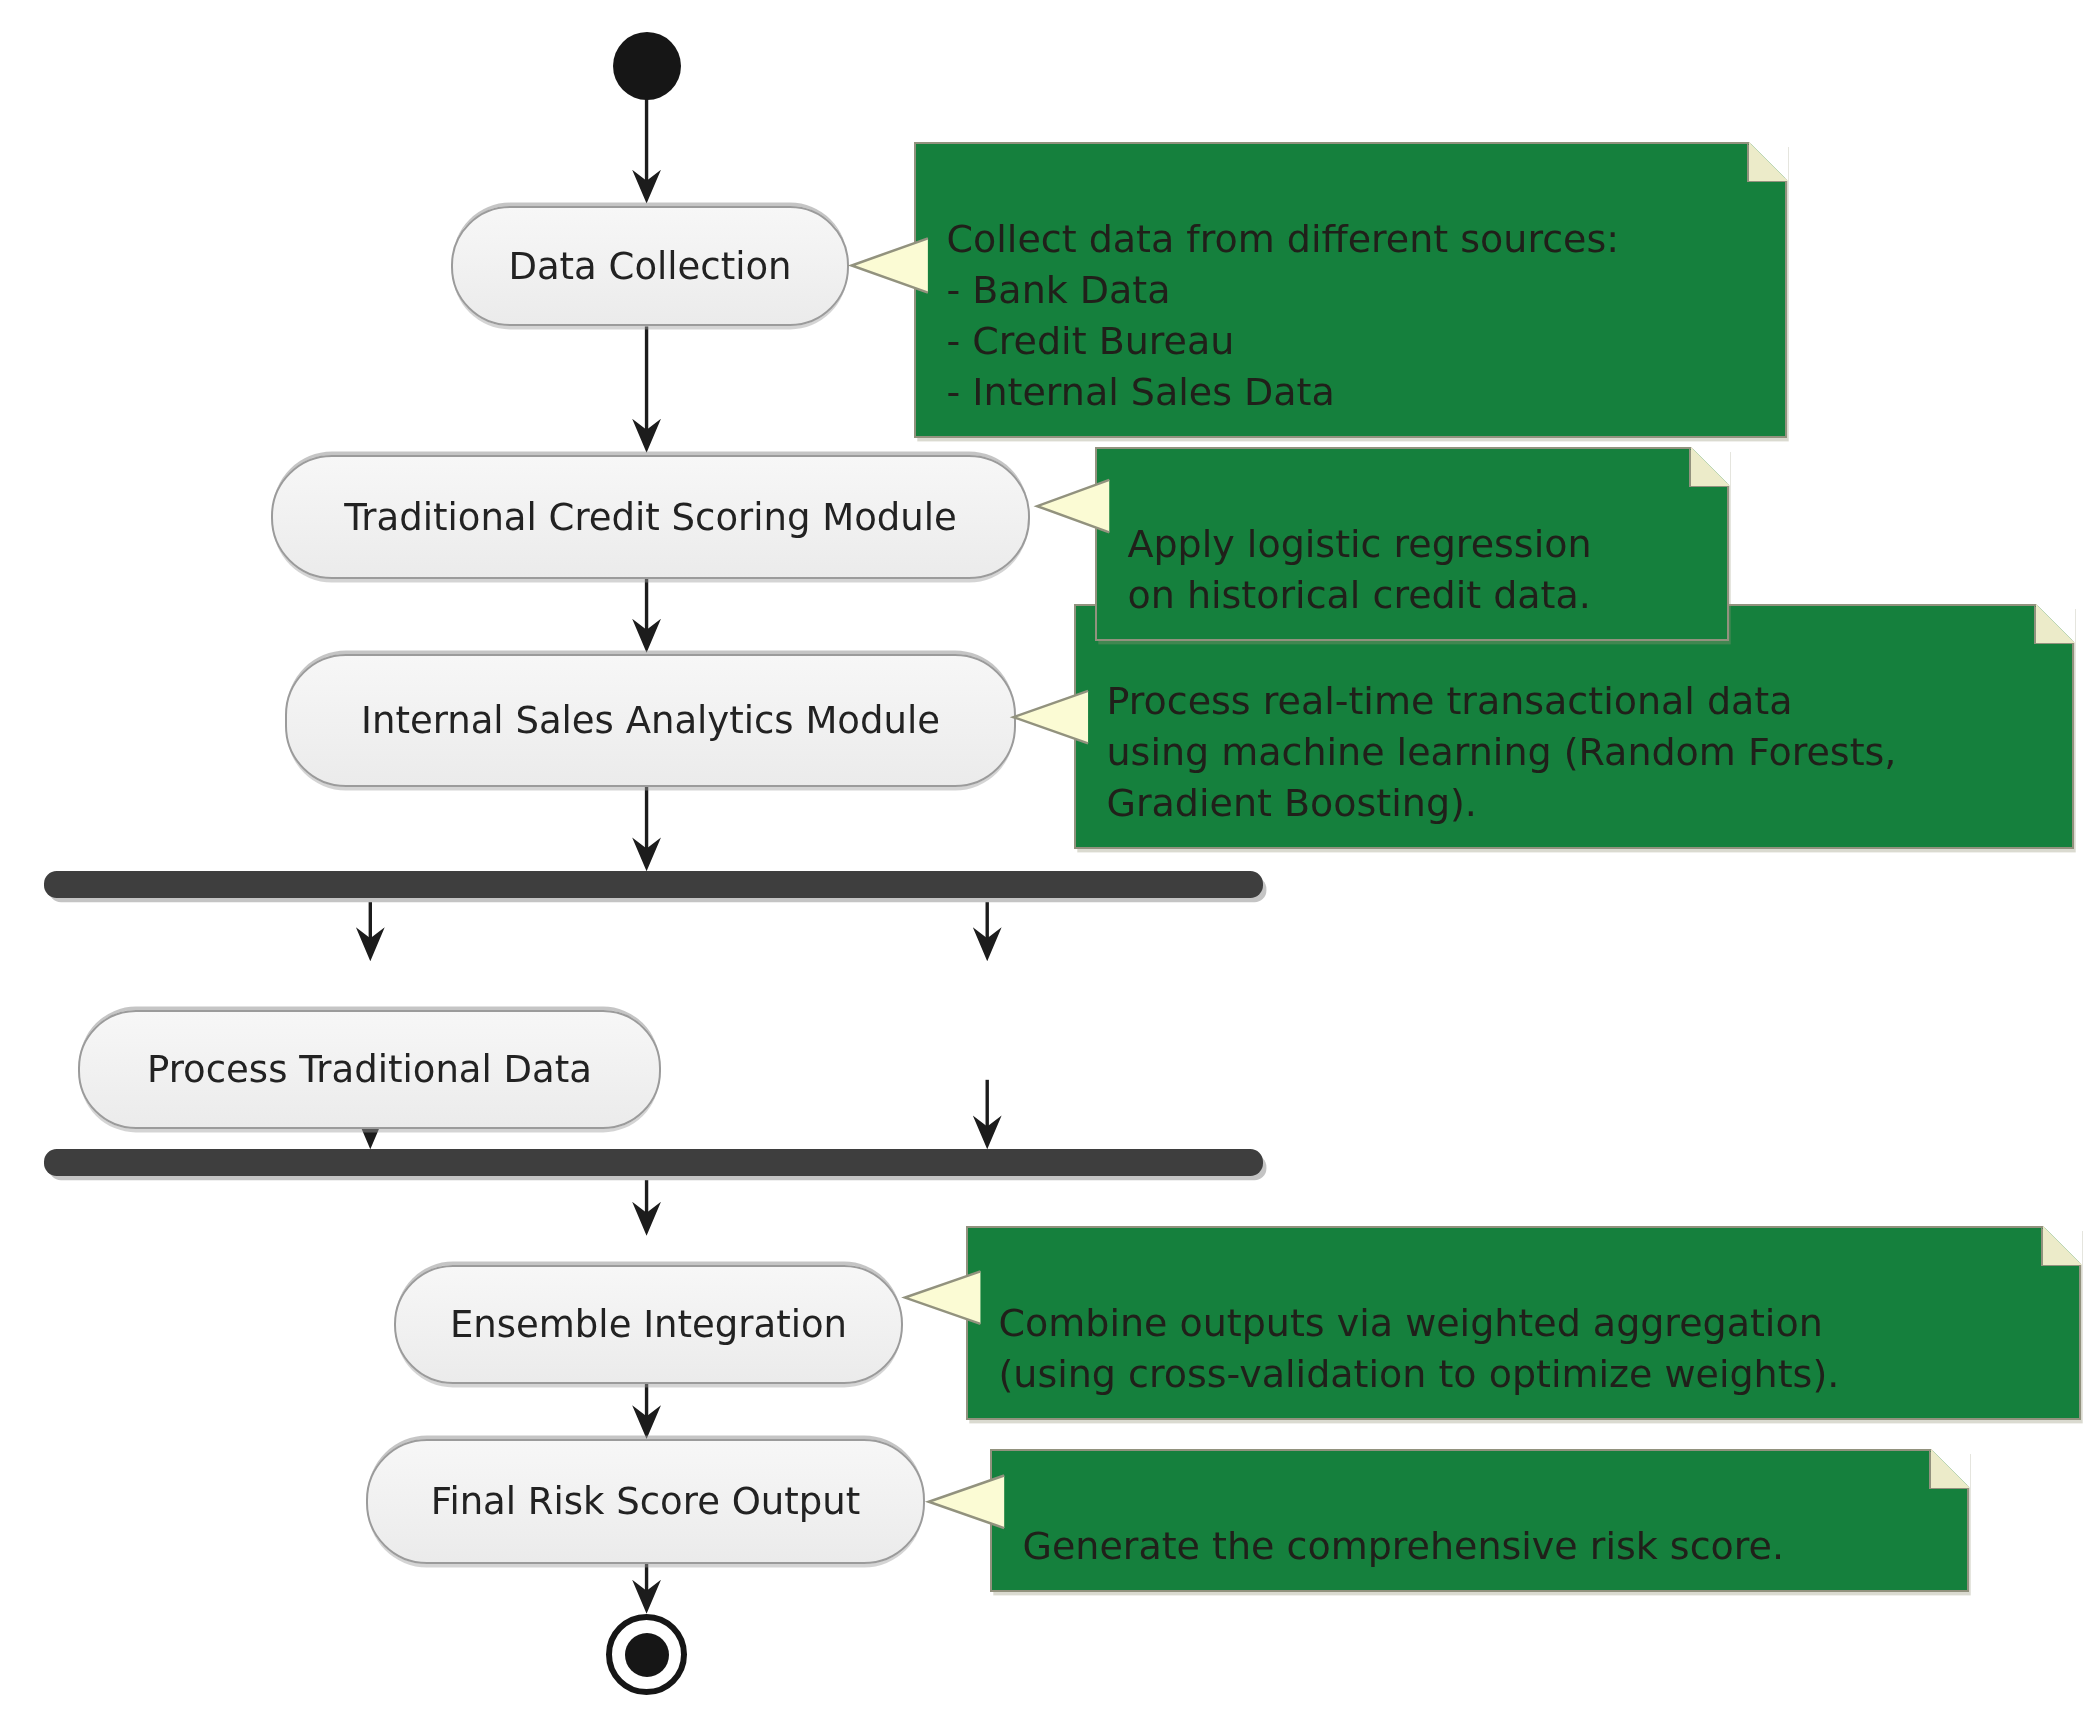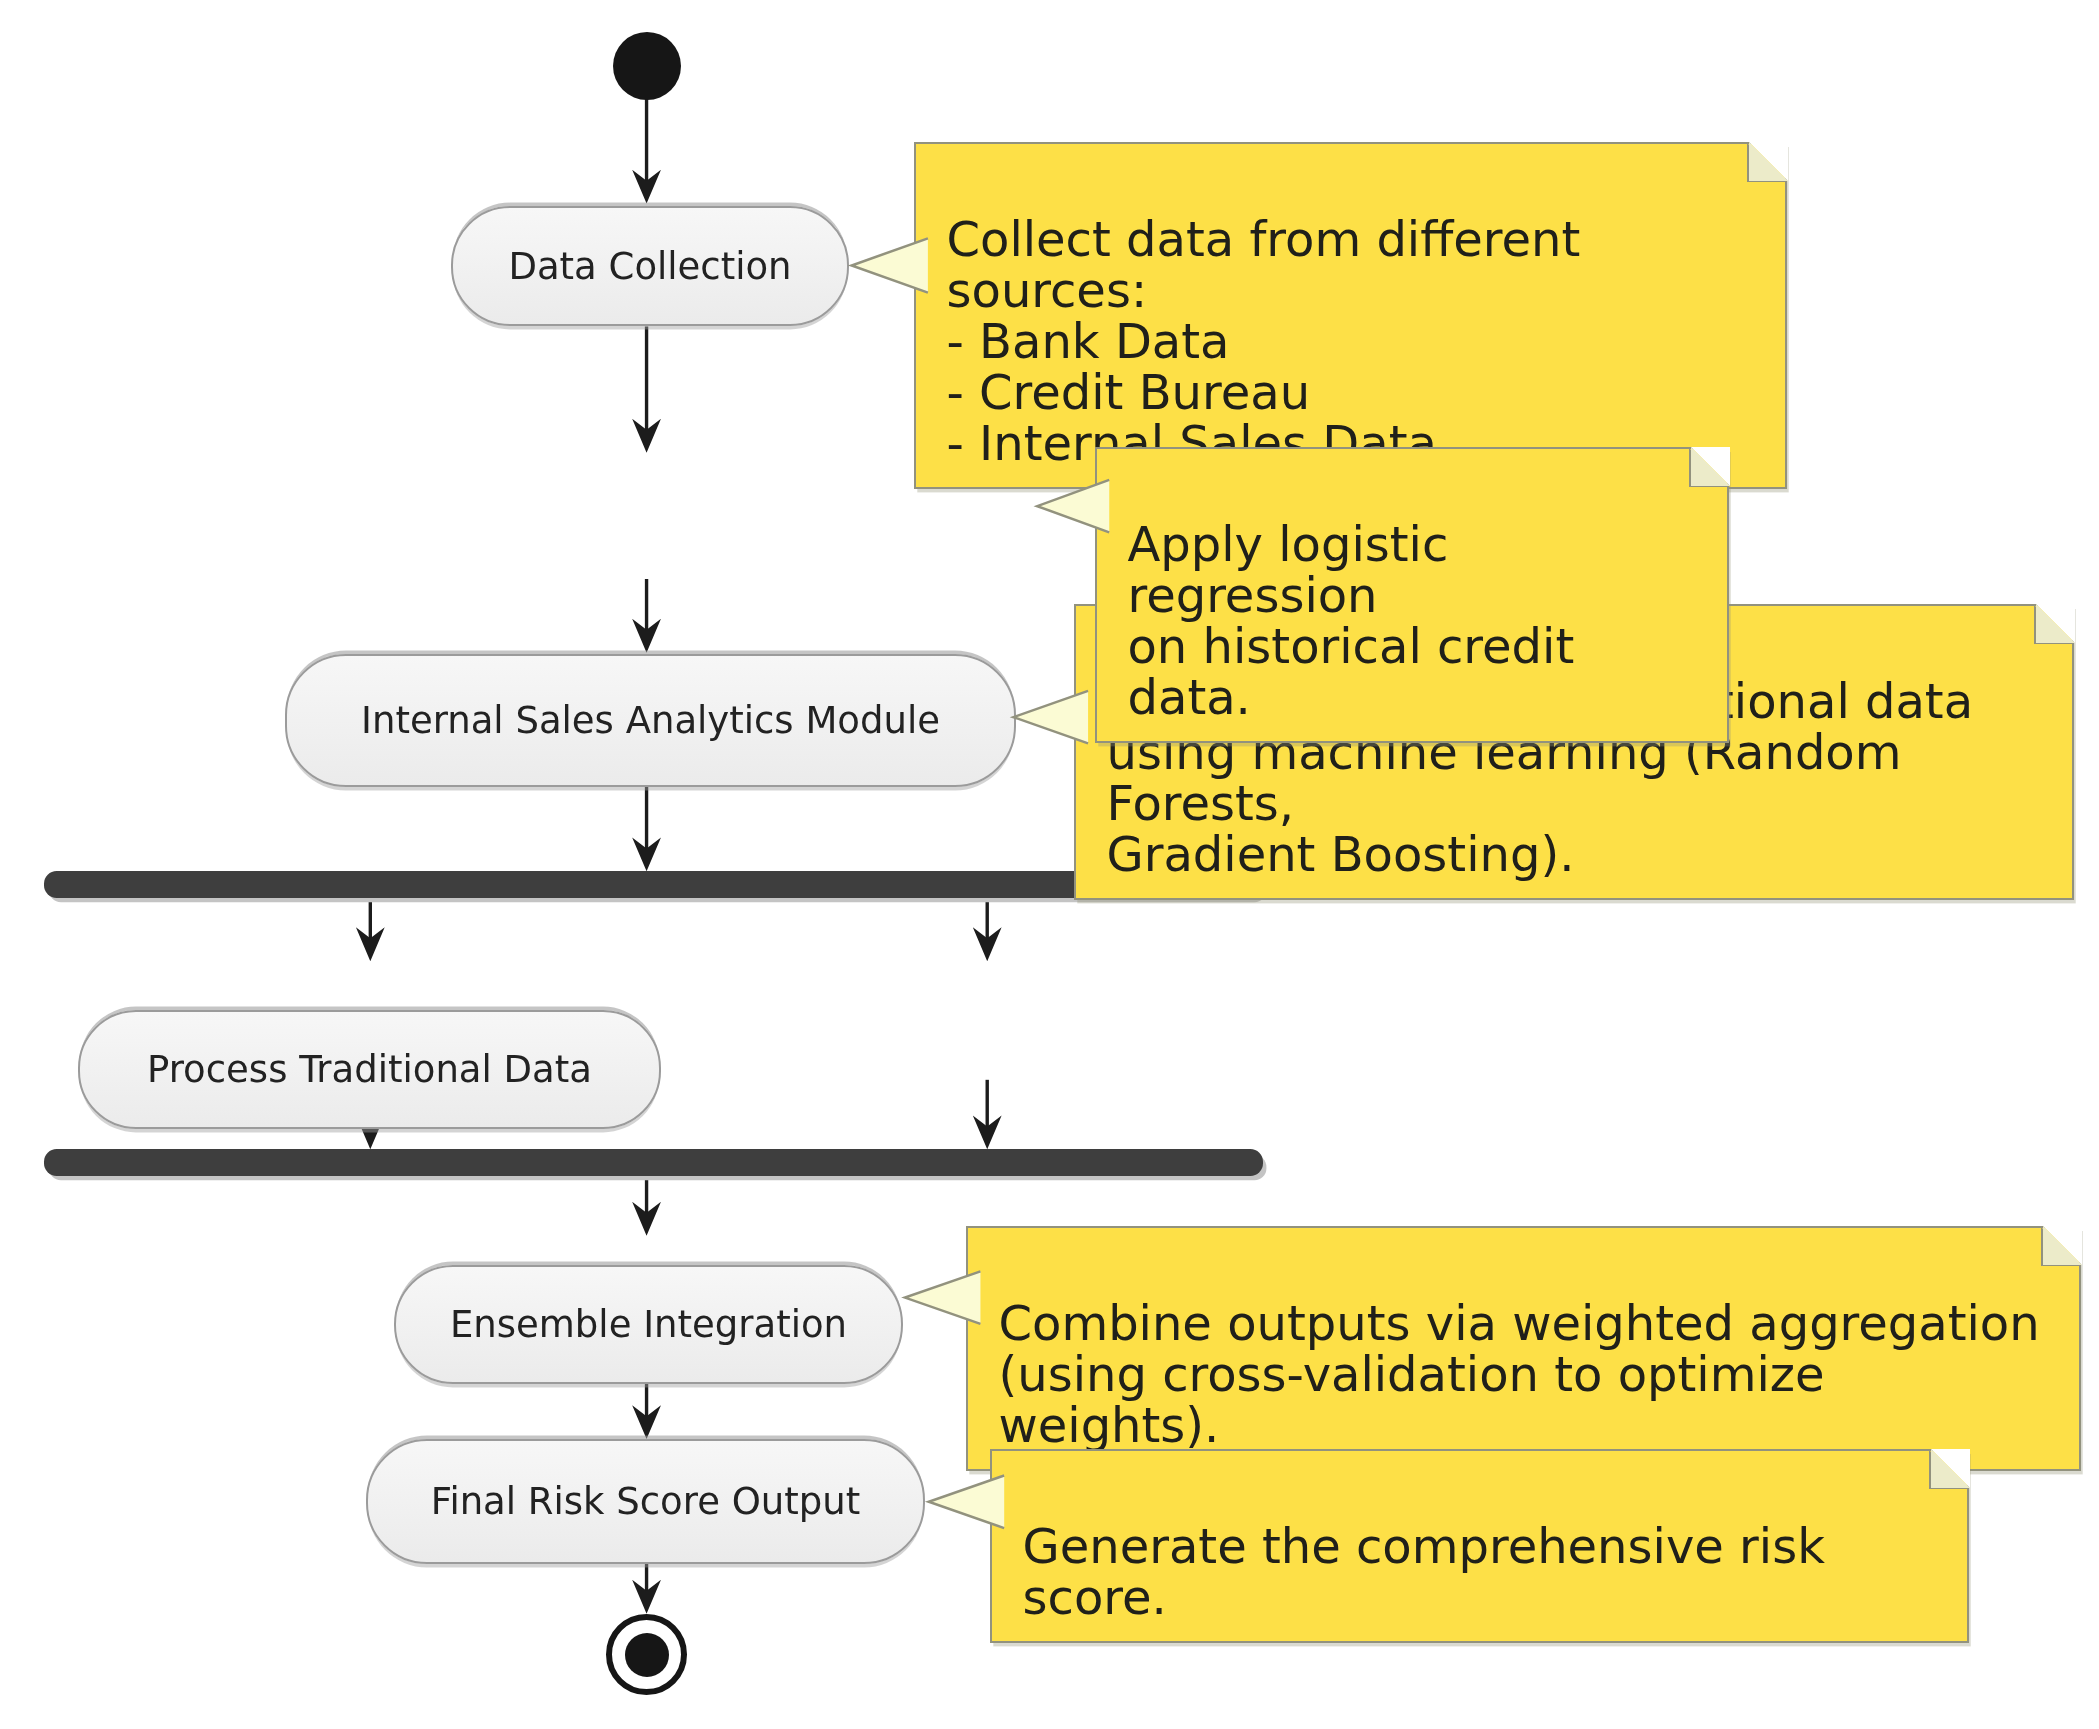--- a/index.html
+++ b/index.html
@@ -14,22 +14,22 @@
   .activity {
     position:absolute; z-index:2; box-sizing:border-box;
     display:flex; align-items:center; justify-content:center;
     background:linear-gradient(#f7f7f7,#ebebeb);
     border:2.5px solid #9b9b9b;
     color:#222222; font-size:37px; white-space:nowrap; text-align:center;
     box-shadow:0 -5.1px 0 -1.7px rgba(150,150,150,.55), 0 5.1px 0 -1.7px rgba(160,160,160,.45);
   }
   .note {
     position:absolute; z-index:2; box-sizing:border-box;
-    background:#fde047; border:2.5px solid #92927e;
-    color:#20201a; font-size:48px; line-height:51px;
+    background:#15803d; border:2.5px solid #92927e;
+    color:#20201a; font-size:38px; line-height:51px;
     padding:18.6px 30.5px; white-space:pre-line;
     box-shadow:2.5px 4.2px 0 -0.8px rgba(150,150,120,.35);
   }
   
   .note::before {
     content:""; position:absolute; top:-2.5px; right:-2.5px; width:0; height:0;
     border-style:solid; border-width:0 39px 39px 0;
     border-color:transparent #ffffff transparent transparent; z-index:4;
   }
   .note::after {
@@ -106,20 +106,23 @@
       </g>
     </g>
   </svg>
 
   <div class="start-node" style="left:613px; top:32px;"></div>
 
   <div class="activity" style="left:451px; top:206px; width:398px; height:120px; border-radius:59px;">
     <span>Data Collection</span>
   </div>
 
+  <div class="activity" style="left:271px; top:455px; width:759px; height:124px; border-radius:61px;">
+    <span>Traditional Credit Scoring Module</span>
+  </div>
 
   <div class="activity" style="left:285px; top:654px; width:731px; height:133px; border-radius:61px;">
     <span>Internal Sales Analytics Module</span>
   </div>
 
   <div class="bar" style="left:44px; top:871px; width:1219px; height:27px;"></div>
 
   <div class="activity" style="left:78px; top:1010px; width:583px; height:119px; border-radius:58px;">
     <span>Process Traditional Data</span>
   </div>

